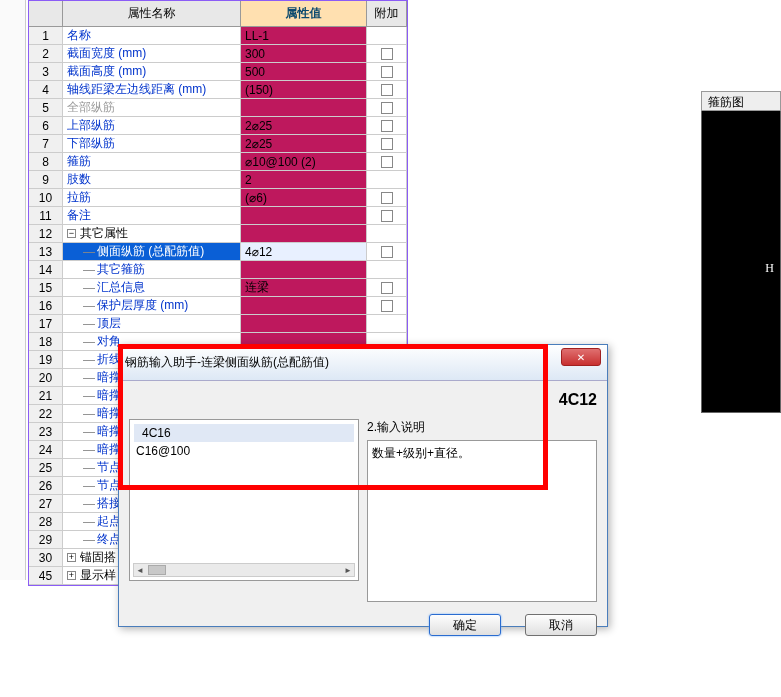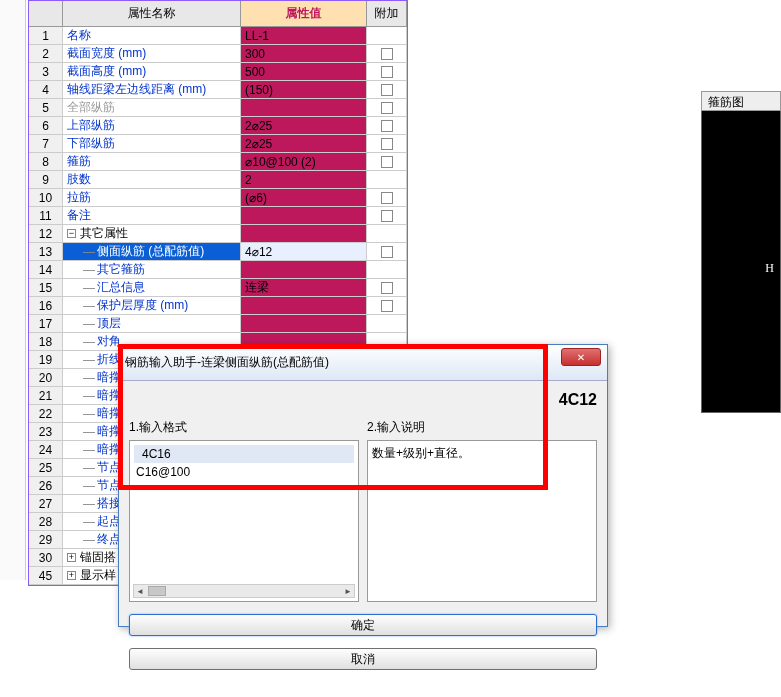--- a/index.html
+++ b/index.html
@@ -3,21 +3,21 @@
 <meta charset="utf-8">
 <style>
 * { box-sizing: border-box; margin: 0; padding: 0; }
 body { font-family: "Microsoft YaHei", SimSun, sans-serif; font-size: 12px; background: #fff; position: relative; width: 781px; height: 697px; overflow: hidden; }
 
 .prop-panel { position: absolute; left: 28px; top: 0; width: 380px; border: 1px solid #8b5cf6; background: #fff; }
 .prop-header { display: flex; background: #e8e8e8; border-bottom: 1px solid #999; height: 26px; }
 .prop-header > div { border-right: 1px solid #999; display: flex; align-items: center; justify-content: center; }
 .col-idx { width: 34px; }
 .col-name { width: 178px; }
-.col-val { width: 126px; background: #ffe0b0; color: #be185d; font-weight: bold; }
+.col-val { width: 126px; background: #ffe0b0; color: #0c4a6e; font-weight: bold; }
 .col-extra { width: 40px; }
 
 .prop-row { display: flex; height: 18px; border-bottom: 1px solid #ccc; }
 .prop-row > div { border-right: 1px solid #ccc; display: flex; align-items: center; padding: 0 4px; overflow: hidden; white-space: nowrap; }
 .prop-row .col-idx { justify-content: center; background: #f0f0f0; }
 .prop-row .col-name { color: #0033cc; }
 .prop-row .col-name.gray { color: #999; }
 .prop-row .col-name.black { color: #000; }
 .prop-row .col-val { background: #be185d; color: #000; font-weight: normal; }
 .prop-row .col-extra { justify-content: center; }
@@ -35,21 +35,21 @@
 .dialog-title { height: 36px; background: linear-gradient(#fff, #dde8f5); border-bottom: 1px solid #aac; display: flex; align-items: center; padding: 0 6px; font-size: 12px; }
 .dialog-close { position: absolute; right: 6px; top: 3px; width: 40px; height: 18px; background: linear-gradient(#e07070, #c83030); border: 1px solid #a02020; border-radius: 3px; color: #fff; display: flex; align-items: center; justify-content: center; font-size: 10px; }
 .dialog-body { padding: 4px 10px; }
 .dialog-heading { text-align: right; font-size: 16px; font-weight: bold; padding: 6px 0 10px; }
 .dialog-cols { display: flex; gap: 8px; }
 .dcol { flex: 1; }
 .dcol-label { font-size: 12px; margin-bottom: 4px; }
 .dcol-box { border: 1px solid #999; background: #fff; height: 162px; padding: 4px; font-size: 12px; position: relative; }
 .dcol-box .item { padding: 2px; }
 .dcol-box .item.sel { background: #e0e8f5; padding-left: 8px; }
-.dialog-footer { display: flex; justify-content: flex-end; gap: 12px; padding: 8px 10px; flex-direction: column; }
+.dialog-footer { display: flex; justify-content: flex-end; gap: 24px; padding: 8px 10px; }
 .btn { min-width: 72px; height: 22px; border: 1px solid #707070; background: linear-gradient(#fefefe, #e0e0e0); border-radius: 3px; font-size: 12px; }
 .btn.primary { border-color: #2a6cd0; box-shadow: 0 0 2px #6af; }
 
 .scrollbar-h { position: absolute; left: 3px; bottom: 3px; right: 3px; height: 14px; background: #eaeaea; border: 1px solid #ccc; }
 .scrollbar-h .thumb { position: absolute; left: 14px; top: 1px; width: 18px; height: 10px; background: #c8c8c8; border: 1px solid #aaa; }
 .scrollbar-h .arrow { position: absolute; top: 0; width: 12px; height: 12px; display: flex; align-items: center; justify-content: center; font-size: 8px; color: #555; }
 .scrollbar-h .arrow.l { left: 0; } .scrollbar-h .arrow.r { right: 0; }
 
 .red-highlight { position: absolute; border: 5px solid #ff0000; pointer-events: none; }
 
@@ -379,21 +379,20 @@
   <div class="dialog-title">
     <span>钢筋输入助手-连梁侧面纵筋(总配筋值)</span>
     <div class="dialog-close">
       <span>✕</span>
     </div>
   </div>
   <div class="dialog-body">
     <div class="dialog-heading">4C12</div>
     <div class="dialog-cols">
       <div class="dcol">
-        <div class="dcol-label">1.输入格式</div>
         <div class="dcol-box">
           <div class="item sel">4C16</div>
           <div class="item">C16@100</div>
           <div class="scrollbar-h">
             <div class="arrow l">◄</div>
             <div class="thumb"></div>
             <div class="arrow r">►</div>
           </div>
         </div>
       </div>

